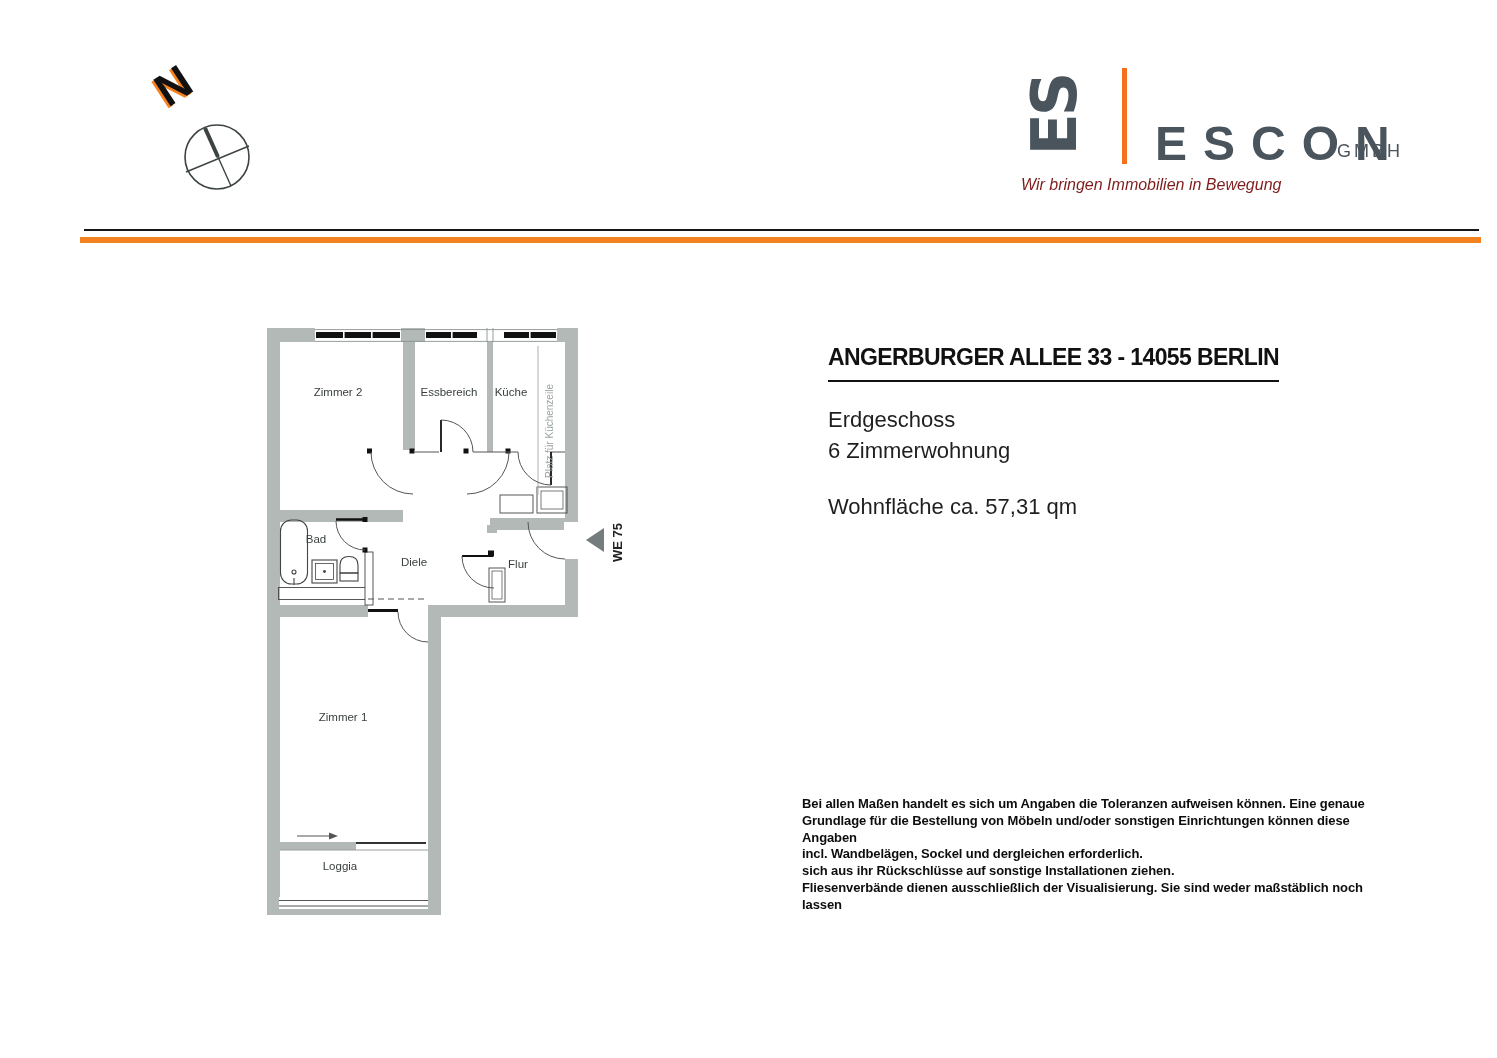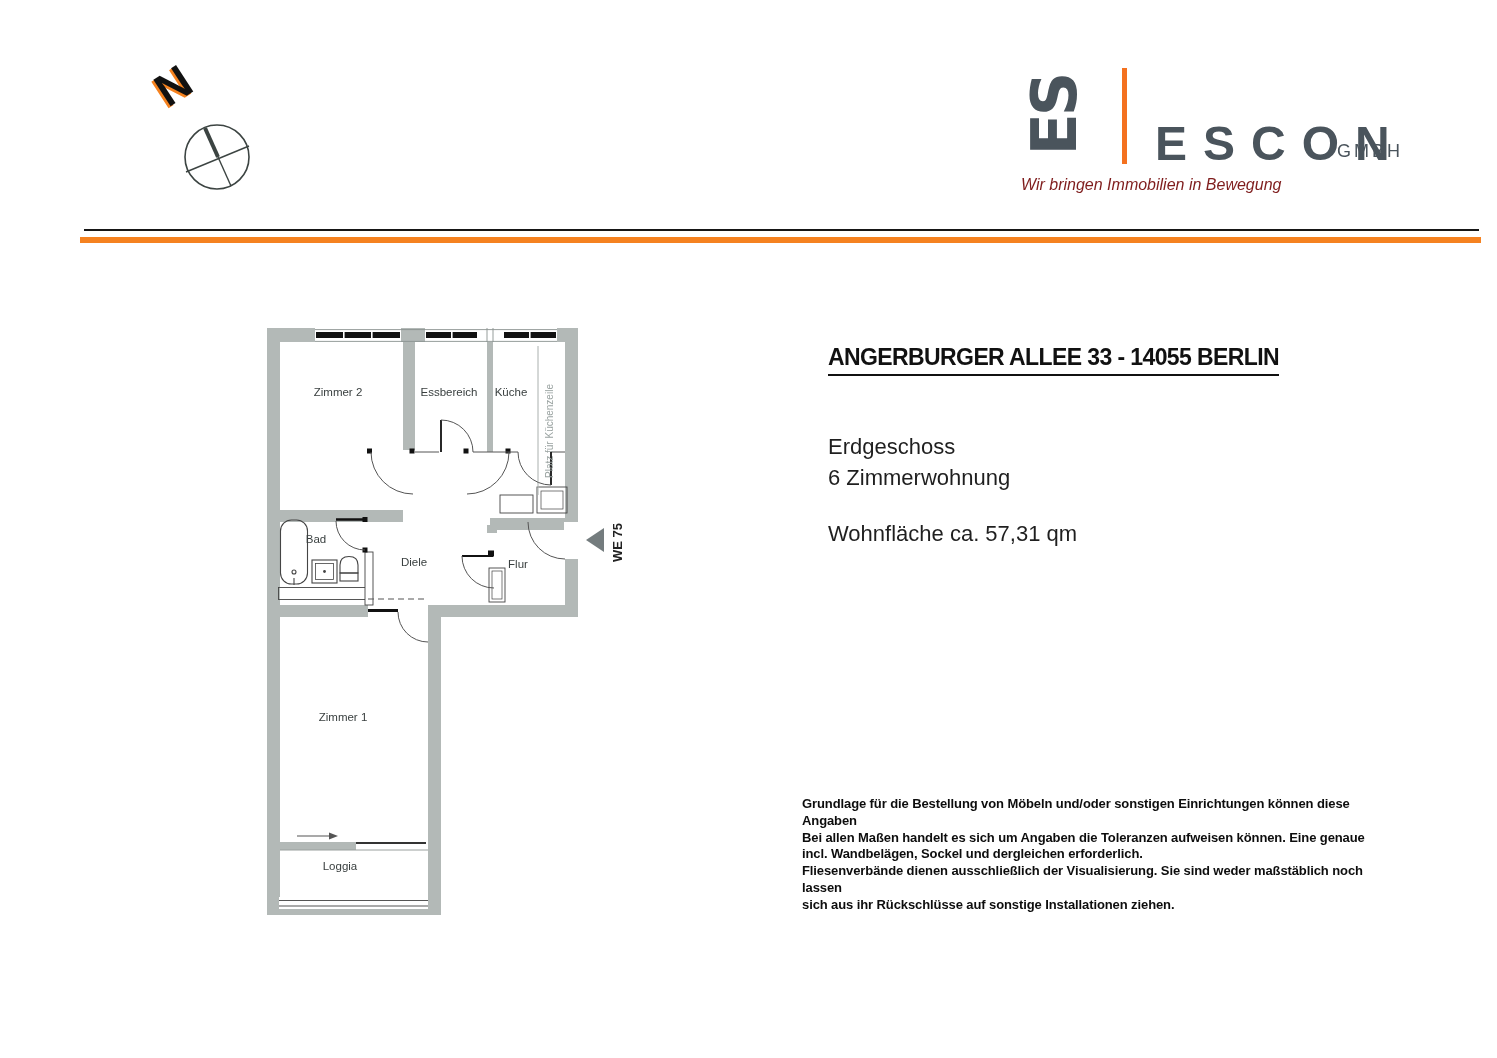--- a/index.html
+++ b/index.html
@@ -18,22 +18,22 @@
   .brand{left:1155px;top:84px;width:260px;font-size:48px;font-weight:700;letter-spacing:16px;
     color:#4a545c;line-height:1;white-space:nowrap;margin-top:36px;}
   .brand-suffix{left:1155px;top:141px;width:248px;text-align:right;font-size:18px;letter-spacing:3px;color:#4a545c;}
   .tagline{left:1021px;top:176px;font-size:16px;color:#7f1d1d;white-space:nowrap;font-style:italic;}
 
   .rule-dark{left:84px;top:229px;width:1395px;height:2px;background:#161616;}
   .rule-orange{left:80px;top:237px;width:1401px;height:6px;background:#f58220;}
 
   
   .prop-title{left:828px;top:344px;font-size:23px;font-weight:600;letter-spacing:-0.6px;color:#111;
-    border-bottom:2.5px solid #111;padding-bottom:3px;white-space:nowrap;}
-  .prop-line{left:828px;font-size:22px;color:#1f1f1f;white-space:nowrap;margin-top:27px;}
+    border-bottom:2.5px solid #111;padding-bottom:9px;white-space:nowrap;}
+  .prop-line{left:828px;font-size:22px;color:#1f1f1f;white-space:nowrap;}
   .prop-floor{top:407px;}
   .prop-type{top:438px;}
   .prop-area{top:494px;}
 
   .disclaimer{left:802px;top:796px;width:590px;font-size:13px;font-weight:700;color:#0d0d0d;
     line-height:16.8px;letter-spacing:-0.1px;}
 
   
   .plan-svg{left:0;top:0;width:1497px;height:1058px;}
   .room-label{font-family:"Liberation Sans",sans-serif;font-size:11.5px;fill:#3a4040;}
@@ -53,25 +53,25 @@
 
 <div class="abs rule-dark"></div>
 <div class="abs rule-orange"></div>
 
 <div class="abs prop-title">ANGERBURGER ALLEE 33 - 14055 BERLIN</div>
 <div class="abs prop-line prop-floor">Erdgeschoss</div>
 <div class="abs prop-line prop-type">6 Zimmerwohnung</div>
 <div class="abs prop-line prop-area">Wohnfläche ca. 57,31 qm</div>
 
 <div class="abs disclaimer">
+  <div>Bei allen Maßen handelt es sich um Angaben die Toleranzen aufweisen können. Eine genaue</div>
   <div>Grundlage für die Bestellung von Möbeln und/oder sonstigen Einrichtungen können diese Angaben</div>
-  <div>Bei allen Maßen handelt es sich um Angaben die Toleranzen aufweisen können. Eine genaue</div>
   <div>incl. Wandbelägen, Sockel und dergleichen erforderlich.</div>
+  <div>sich aus ihr Rückschlüsse auf sonstige Installationen ziehen.</div>
   <div>Fliesenverbände dienen ausschließlich der Visualisierung. Sie sind weder maßstäblich noch lassen</div>
-  <div>sich aus ihr Rückschlüsse auf sonstige Installationen ziehen.</div>
 </div>
 
 <svg class="abs plan-svg" viewBox="0 0 1497 1058">
 
   <g>
     <text transform="translate(166,110) rotate(-33)" font-size="46" font-weight="bold" fill="#f5821f" font-family="Liberation Sans, sans-serif">N</text>
     <text transform="translate(168,108) rotate(-33)" font-size="46" font-weight="bold" fill="#111" font-family="Liberation Sans, sans-serif">N</text>
     <circle cx="217" cy="157" r="32" fill="none" stroke="#3c4442" stroke-width="1.6"></circle>
     <line x1="205" y1="128" x2="231" y2="186" stroke="#3c4442" stroke-width="1.4"></line>
     <line x1="205" y1="128" x2="218" y2="157" stroke="#3c4442" stroke-width="4"></line>

